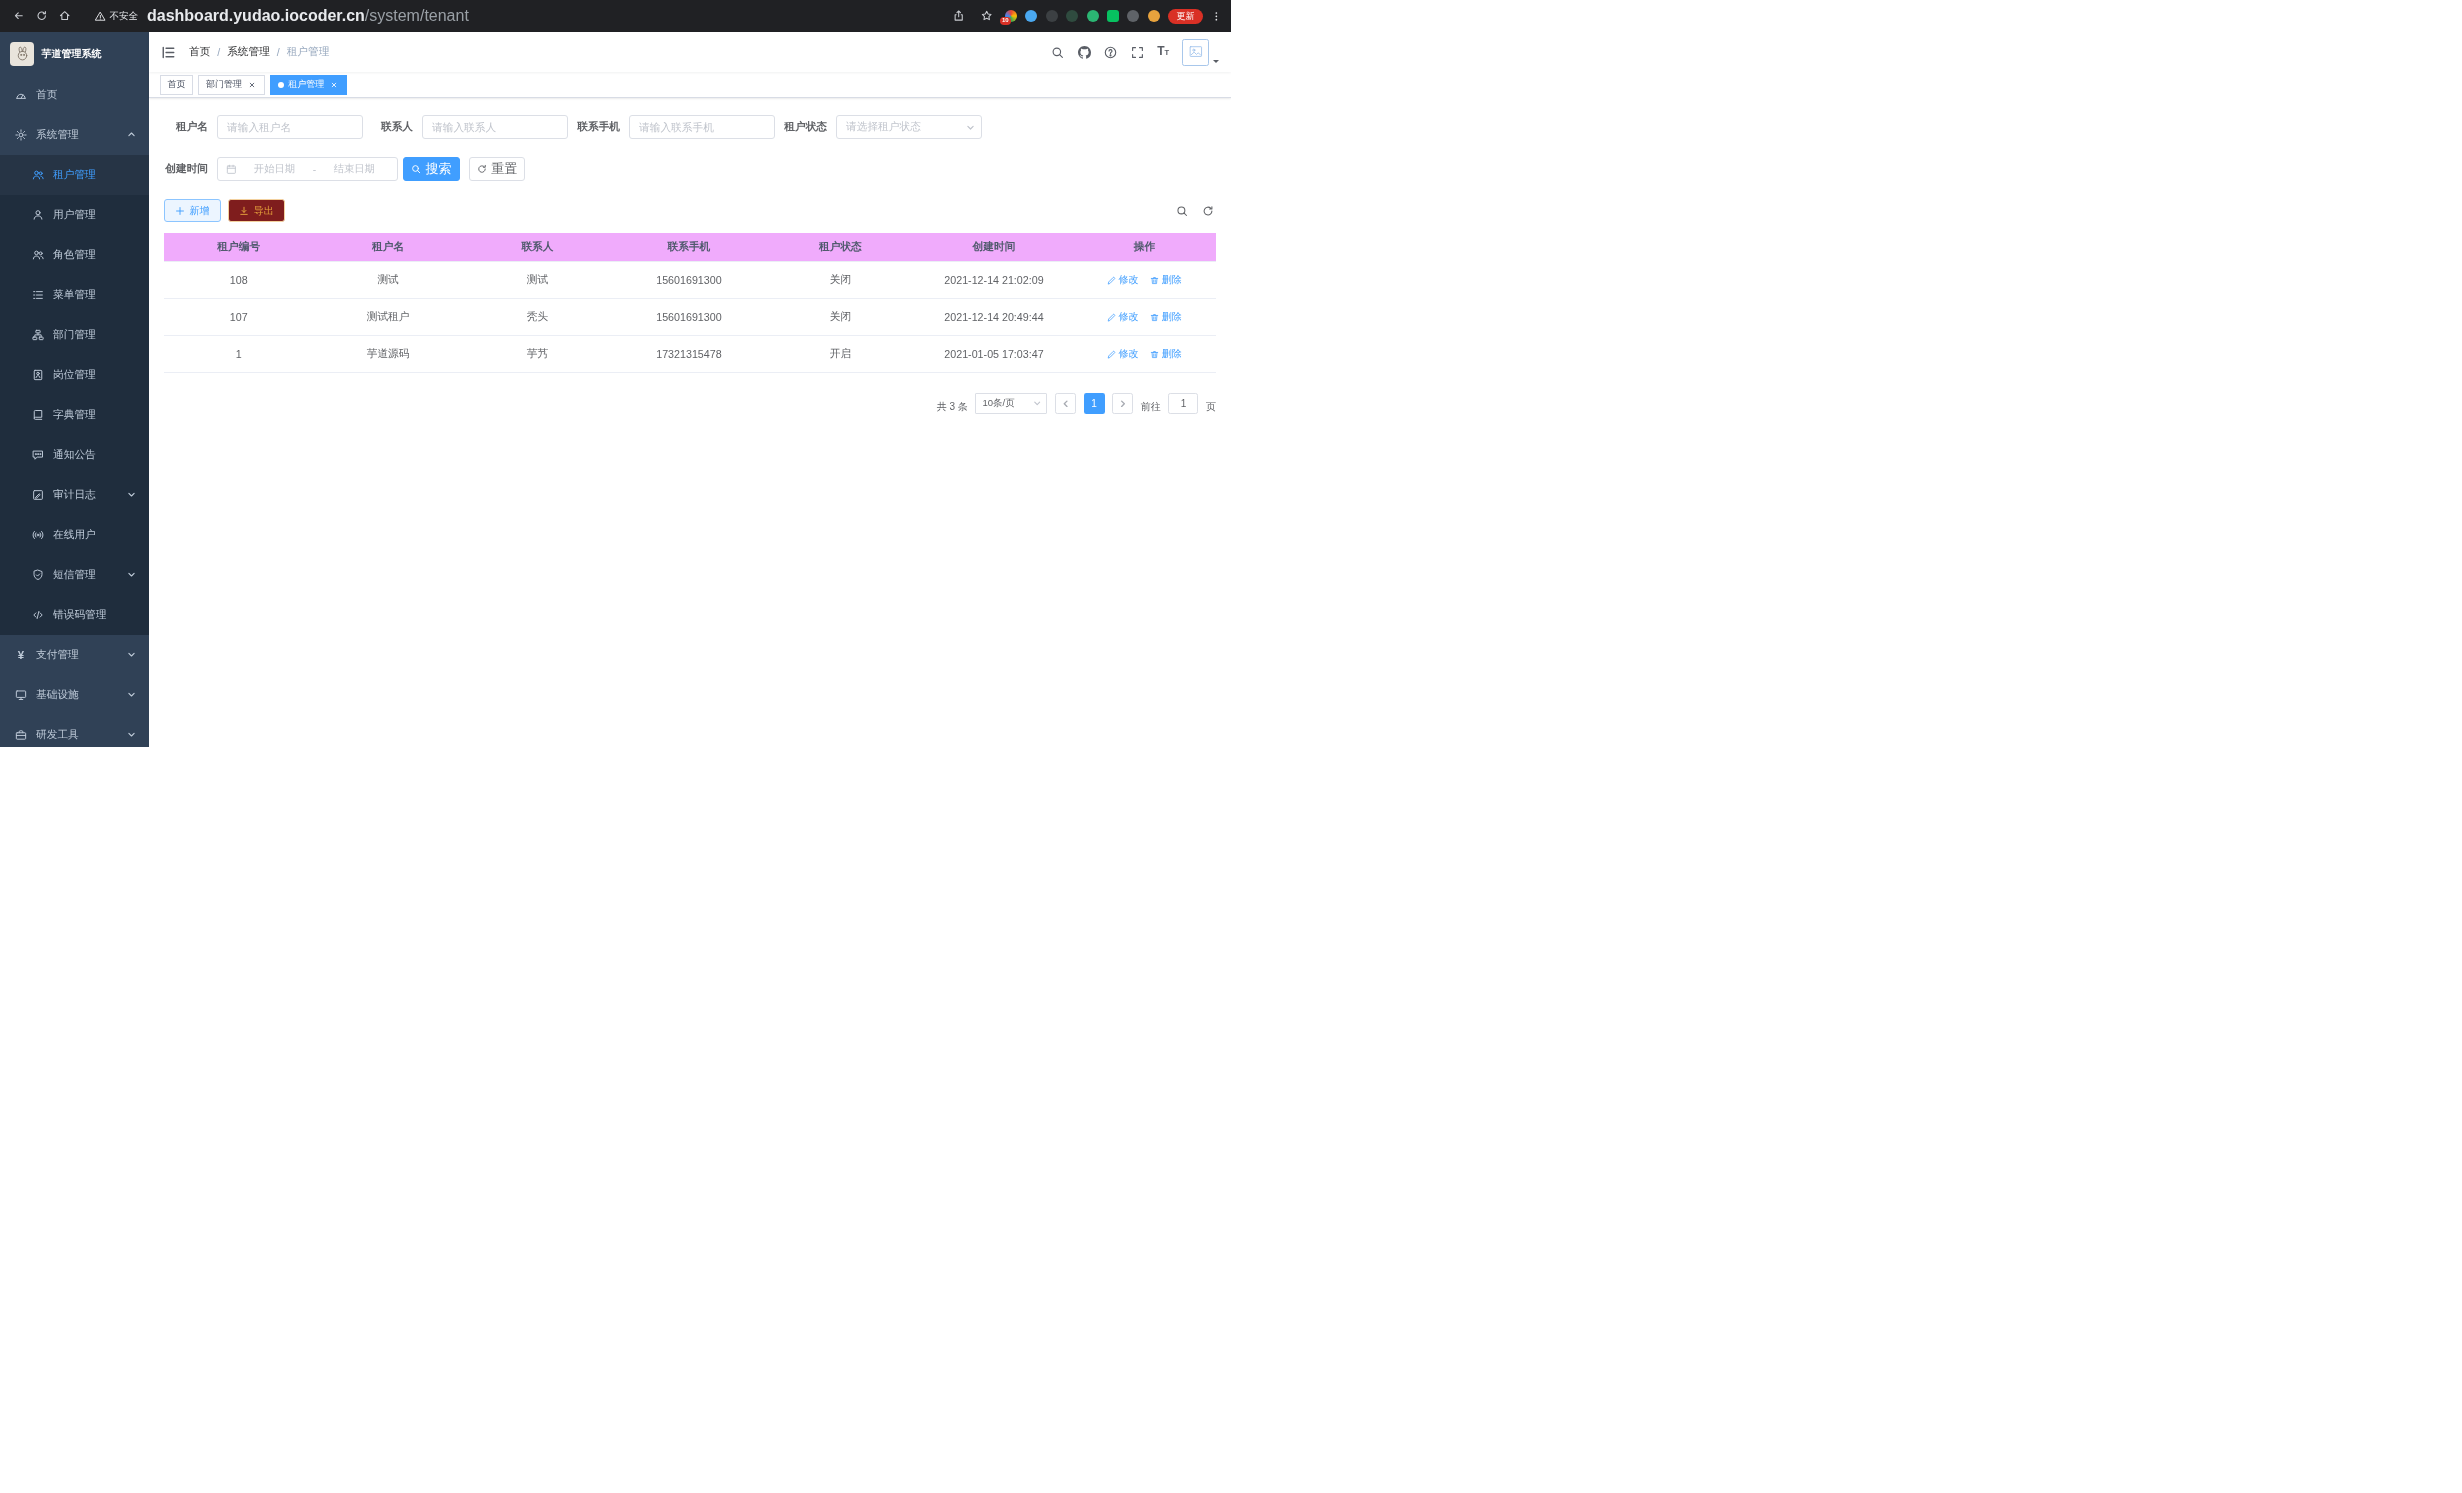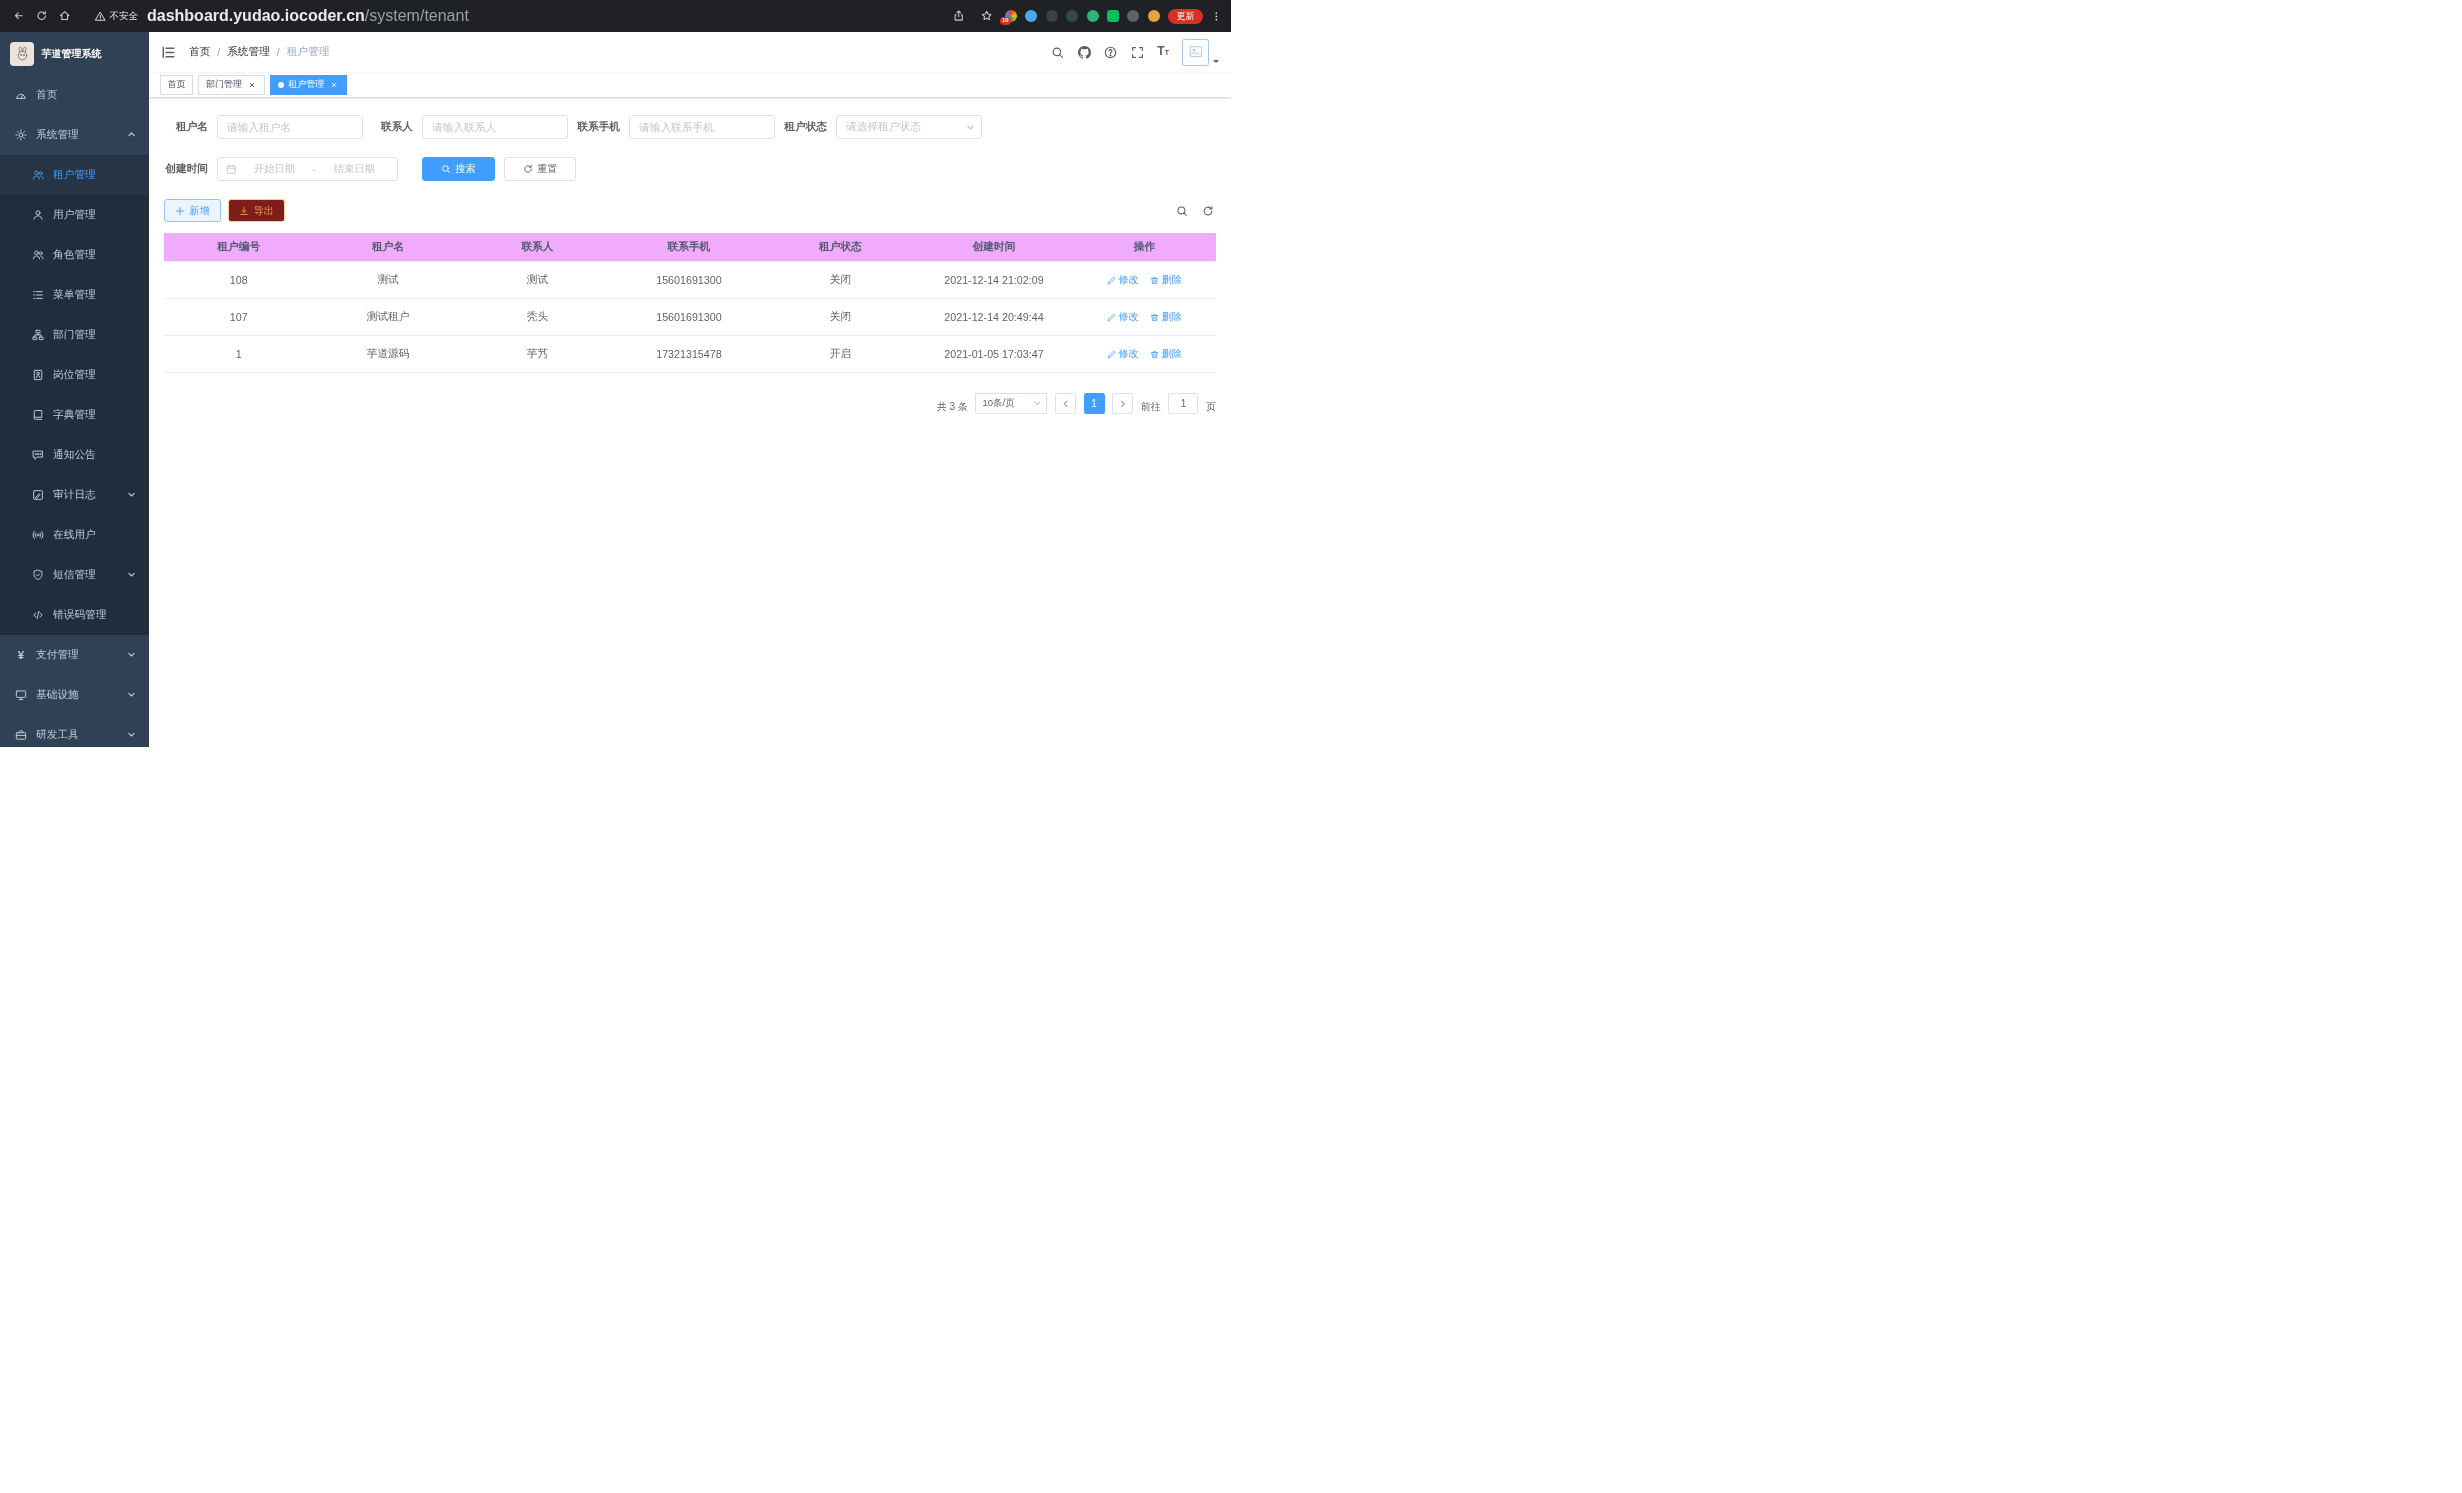--- a/index.html
+++ b/index.html
@@ -76,21 +76,21 @@
   .f-label{flex:none;text-align:right;padding-right:9px;font-size:10.7px;font-weight:700;color:#606266;white-space:nowrap}
   .w70{width:53px}.w78{width:59px}.w80{width:61px}
   .f-input{width:146px;height:24px;border:0.8px solid #dcdfe6;border-radius:3px;padding:0 9px;font-size:10.7px;color:#606266;outline:none;font-family:inherit}
   .f-input::placeholder{color:#c0c4cc}
   .f-select{width:146px;height:24px;border:0.8px solid #dcdfe6;border-radius:3px;padding:0 6px 0 9px;display:flex;align-items:center;font-size:10.7px;color:#c0c4cc;cursor:pointer}
   .f-select .ph{flex:1}
   .f-select svg{width:9px;height:9px;color:#c0c4cc;stroke-width:1.6}
   .f-date{width:181px;height:24px;border:0.8px solid #dcdfe6;border-radius:3px;display:flex;align-items:center;padding:0 7.6px;font-size:10.3px;color:#c0c4cc;cursor:pointer;gap:3px}
   .f-date svg{width:10.7px;height:10.7px;flex:none}
   .f-date .dph{flex:1;text-align:center}
-  .btn{height:24px;border-radius:3px;border:0.8px solid #dcdfe6;background:#fff;display:inline-flex;align-items:center;gap:4.6px;padding:0 18px;font-size:10px;color:#606266;cursor:pointer;font-family:inherit}
+  .btn{height:24px;border-radius:3px;border:0.8px solid #dcdfe6;background:#fff;display:inline-flex;align-items:center;gap:4.6px;padding:0 7px;font-size:13px;color:#606266;cursor:pointer;font-family:inherit}
   .btn svg{width:10px;height:10px;stroke-width:1.5}
   .btn.primary{background:#409eff;border-color:#409eff;color:#fff}
   .btn.sm{height:23px;font-size:10px;padding:0 10px}
   .btn.plain-primary{background:#ecf5ff;border-color:#8cc5ff;color:#409eff}
   .btn.plain-warning{background:#7f1d1d;border-color:#f3d19e;color:#e6a23c}
   .toolbar{display:flex;align-items:center;gap:7.6px;margin-bottom:10.7px}
   .tb-right{margin-left:auto;display:flex;align-items:center;gap:9px;color:#606266}
   .tb-ic{width:17px;height:17px;display:flex;align-items:center;justify-content:center;cursor:pointer}
   .tb-ic svg{width:12px;height:12px;stroke-width:1.4}
 
@@ -463,21 +463,21 @@
         <span class="f-select">
           <span class="ph">请选择租户状态</span>
           <svg viewBox="0 0 12 12">
               <path d="M2.5 4.5L6 8l3.5-3.5"></path>
             </svg>
         </span>
       </div>
 
       <div class="frow">
         <span class="f-label w70">创建时间</span>
-        <span class="f-date" style="margin-right:24px">
+        <span class="f-date" style="margin-right:5px">
           <svg viewBox="0 0 16 16">
               <rect x="2" y="3" width="12" height="11" rx="1"></rect>
               <path d="M2 6.4h12M5.4 1.8v2.4M10.6 1.8v2.4"></path>
             </svg>
           <span class="dph">开始日期</span>
           <span>-</span>
           <span class="dph">结束日期</span>
         </span>
         <button class="btn primary" style="margin-right:9px">
           <svg viewBox="0 0 16 16">

